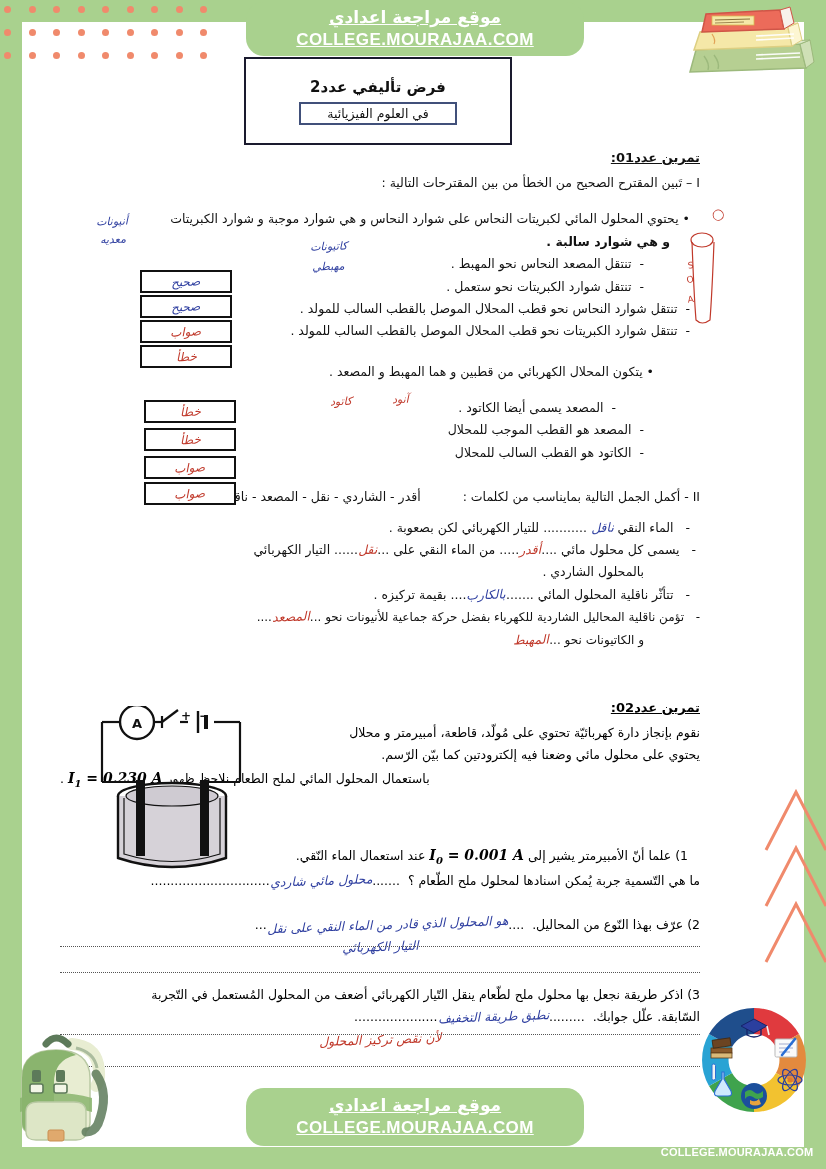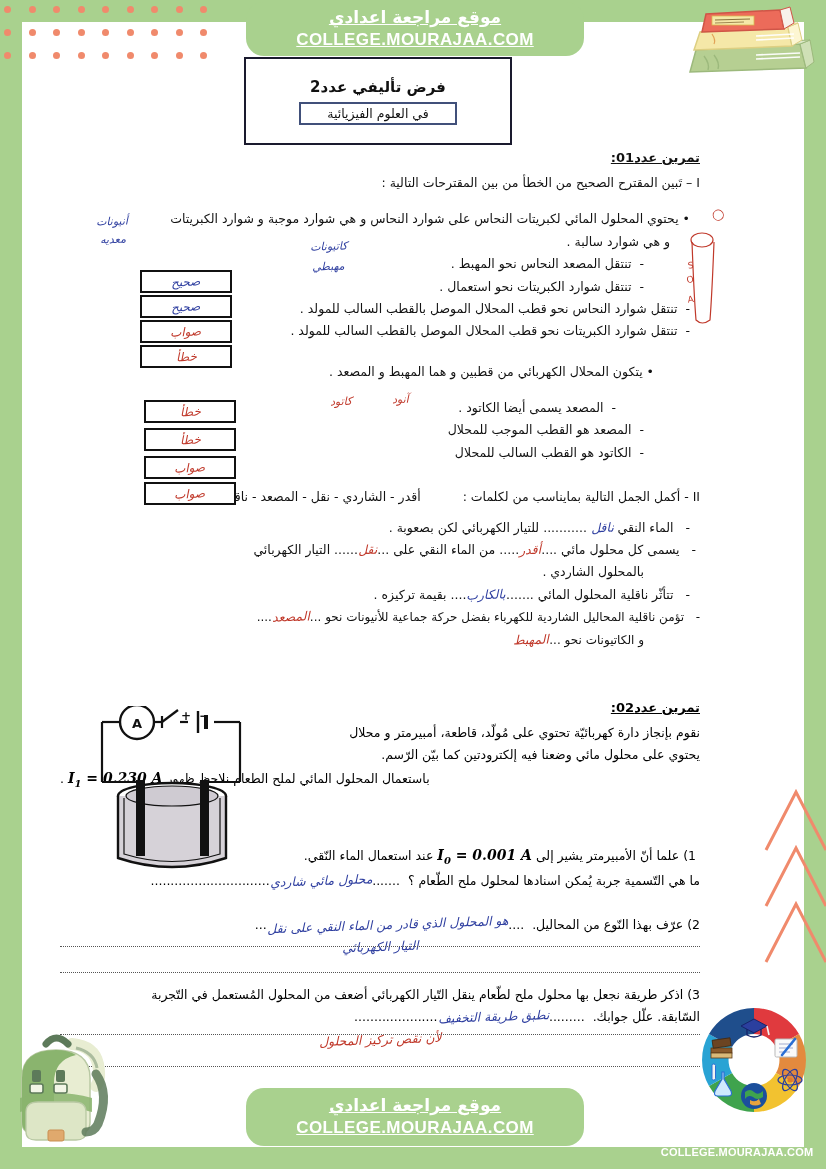--- a/index.html
+++ b/index.html
@@ -193,27 +193,27 @@
 </div>
 
 <div class="sheet">
 
   <div class="ex-head">تمرين عدد01:</div>
   <div class="ln" style="margin-right:0;">I – تَبين المقترح الصحيح من  الخطأ من بين المقترحات التالية :</div>
 
   <div style="height:14px"></div>
 
   <div class="ln bullet" style="margin-right:10px;">يحتوي المحلول المائي لكبريتات النحاس على شوارد النحاس  و هي شوارد موجبة و شوارد الكبريتات</div>
-  <div class="ln" style="margin-right:30px;">و هي شوارد سالبة .</div>
+  <div class="ln" style="margin-right:30px;font-weight:bold;">و هي شوارد سالبة .</div>
 
   <div class="ln indent2">
     <span class="dash">-&nbsp;&nbsp;</span><span>تنتقل المصعد النحاس نحو المهبط .</span>
   </div>
   <div class="ln indent2">
-    <span class="dash">-&nbsp;&nbsp;</span><span>تنتقل شوارد الكبريتات نحو استعمال .</span>
+    <span class="dash">-&nbsp;&nbsp;</span><span>تنتقل شوارد الكبريتات نحو ستعمل .</span>
   </div>
   <div class="ln indent1">
     <span class="dash">-&nbsp;&nbsp;</span><span>تنتقل شوارد النحاس نحو قطب المحلال الموصل بالقطب السالب للمولد .</span>
   </div>
   <div class="ln indent1">
     <span class="dash">-&nbsp;&nbsp;</span><span>تنتقل شوارد الكبريتات  نحو قطب المحلال الموصل بالقطب السالب للمولد .</span>
   </div>
 
   <div style="height:18px"></div>
 
@@ -323,21 +323,21 @@
   <div class="ex-head">تمرين عدد02:</div>
   <div class="ln" style="text-align:right;margin-right:0;">نقوم بإنجاز دارة كهربائيّة تحتوي على مُولّد، قاطعة، أمبيرمتر و محلال</div>
   <div class="ln" style="text-align:right;margin-right:0;">يحتوي على محلول مائي وضعنا فيه إلكترودتين كما بيّن الرّسم.</div>
   <div class="ln" style="text-align:left;margin-right:0;">
     <span>باستعمال المحلول المائي لملح الطعام نلاحظ ظهور</span>
     <span class="formula"><span>I</span><sub>1</sub> <span>= 0.230 A</span></span> .
   </div>
 </div>
 
 <div style="position:absolute;left:60px;top:845px;width:640px;">
-  <div class="ln" style="margin-right:4px;">
+  <div class="ln" style="margin-right:12px;">
     <span>1) علما أنّ الأمبيرمتر يشير إلى</span>
     <span class="formula"><span>I</span><sub>0</sub> <span>= 0.001 A</span></span>
     <span>عند استعمال الماء النّقي.</span>
   </div>
   <div class="ln" style="margin-right:0;">
     <span>ما هي التّسمية جربة يُمكن اسنادها لمحلول ملح الطّعام ؟</span>
     <span>&nbsp;.......</span><span class="hw blue">محلول مائي شاردي</span><span>..............................</span>
   </div>
 </div>
 

